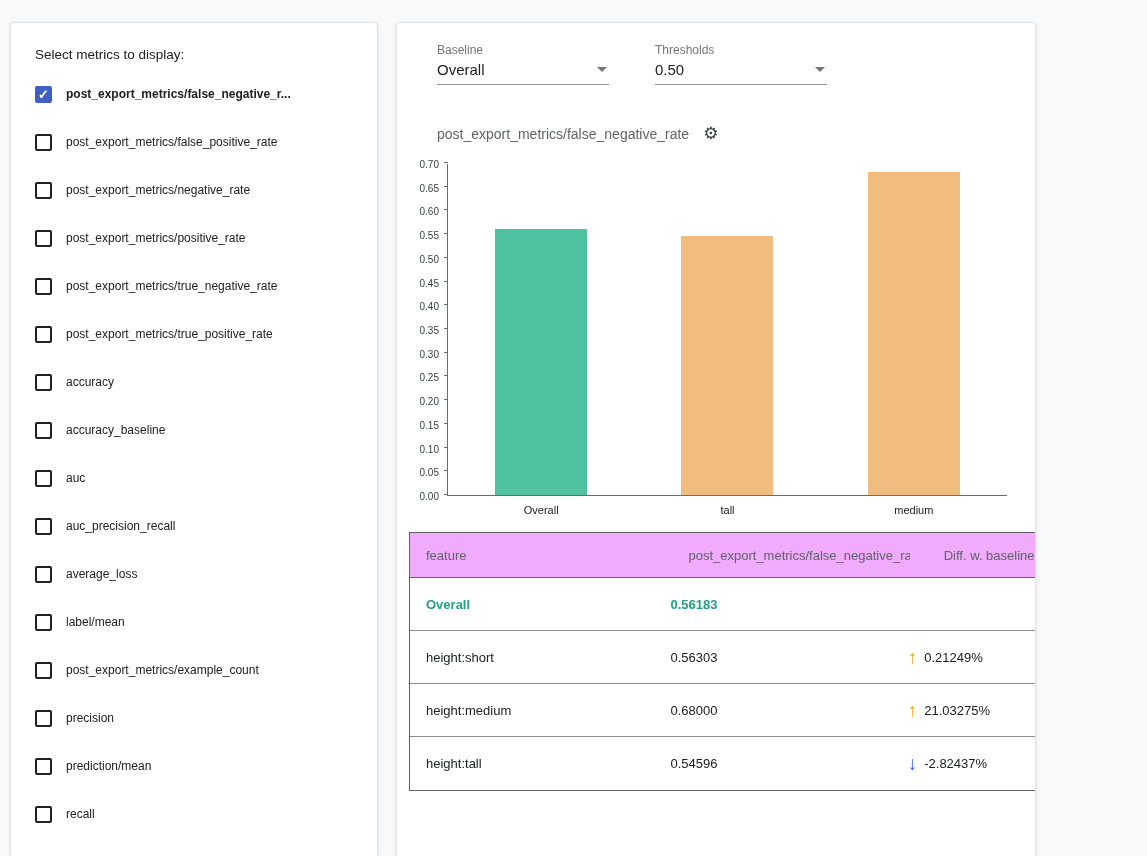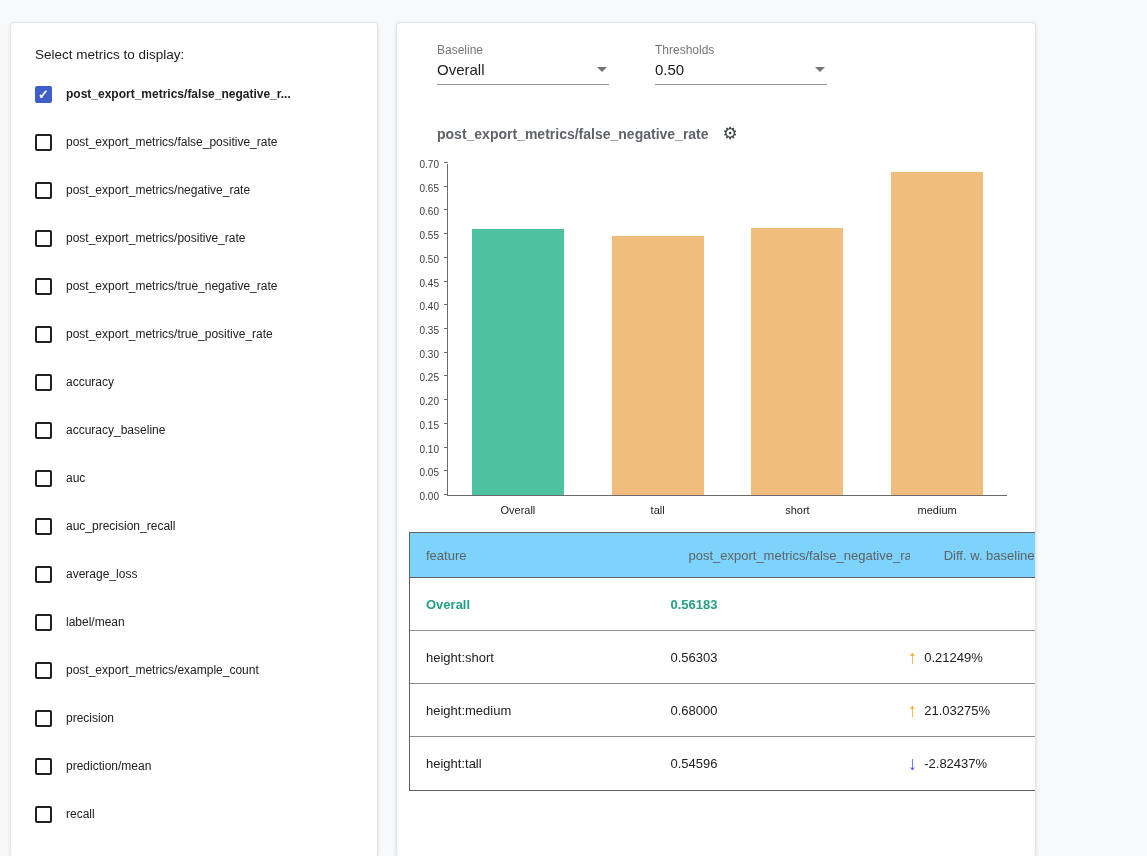--- a/index.html
+++ b/index.html
@@ -46,21 +46,21 @@
   }
   .select-value { font-size: 15px; color: #212121; }
   .select-arrow {
     width: 0; height: 0; margin-right: 2px;
     border-left: 5px solid transparent; border-right: 5px solid transparent;
     border-top: 5px solid #757575;
   }
 
   
   .chart-header { margin: 40px 0 0 40px; display: flex; align-items: center; }
-  .chart-title { font-size: 14px; font-weight: bold; color: #5f6368; text-align: right; }
+  .chart-title { font-size: 14px; font-weight: normal; color: #5f6368; text-align: right; }
   .gear-icon { font-size: 17px; color: #3c4043; margin-left: 14px; cursor: pointer; line-height: 1; }
 
   
   .chart-wrap { display: flex; margin: 22px 0 0 0; }
   .yaxis { position: relative; width: 50px; height: 332px; flex: none; }
   .ytick-label {
     position: absolute; right: 8px;
     font-size: 10px; color: #3c4043;
     transform: translateY(50%);
   }
@@ -77,21 +77,21 @@
     text-align: center; font-size: 11px; color: #202124;
   }
 
   
   .metrics-table {
     margin: 36px 11px 0 12px; width: 721px;
     border: 1px solid #616161; background: #fff;
   }
   .t-header {
     display: grid; grid-template-columns: 34% 33% 33%;
-    background: #7dd3fc; height: 45px; align-items: center;
+    background: #f0abfc; height: 45px; align-items: center;
     border-bottom: 1px solid #616161;
     gap: 18px;
   }
   .t-head-cell { padding-left: 16px; font-size: 13px; color: #5f6368; white-space: nowrap; overflow: hidden; }
   .t-row {
     display: grid; grid-template-columns: 34% 33% 33%;
     height: 53px; align-items: center;
     border-bottom: 1px solid #8d8d8d; background: #fff;
   }
   .t-row:last-child { border-bottom: none; }
@@ -221,24 +221,20 @@
       <div class="bars">
           <div class="bar-slot">
             <div class="bar" style="height: 266px; background: rgb(77, 193, 160);"></div>
             <div class="x-label">Overall</div>
           </div>
           <div class="bar-slot">
             <div class="bar" style="height: 259px; background: rgb(240, 189, 126);"></div>
             <div class="x-label">tall</div>
           </div>
           <div class="bar-slot">
-            <div class="bar" style="height: 267px; background: rgb(240, 189, 126);"></div>
-            <div class="x-label">short</div>
-          </div>
-          <div class="bar-slot">
             <div class="bar" style="height: 323px; background: rgb(240, 189, 126);"></div>
             <div class="x-label">medium</div>
           </div>
         </div>
     <div class="tickmark" style="bottom: 0px;"></div>
         <div class="tickmark" style="bottom: 23.7143px;"></div>
         <div class="tickmark" style="bottom: 47.4286px;"></div>
         <div class="tickmark" style="bottom: 71.1429px;"></div>
         <div class="tickmark" style="bottom: 94.8571px;"></div>
         <div class="tickmark" style="bottom: 118.571px;"></div>

